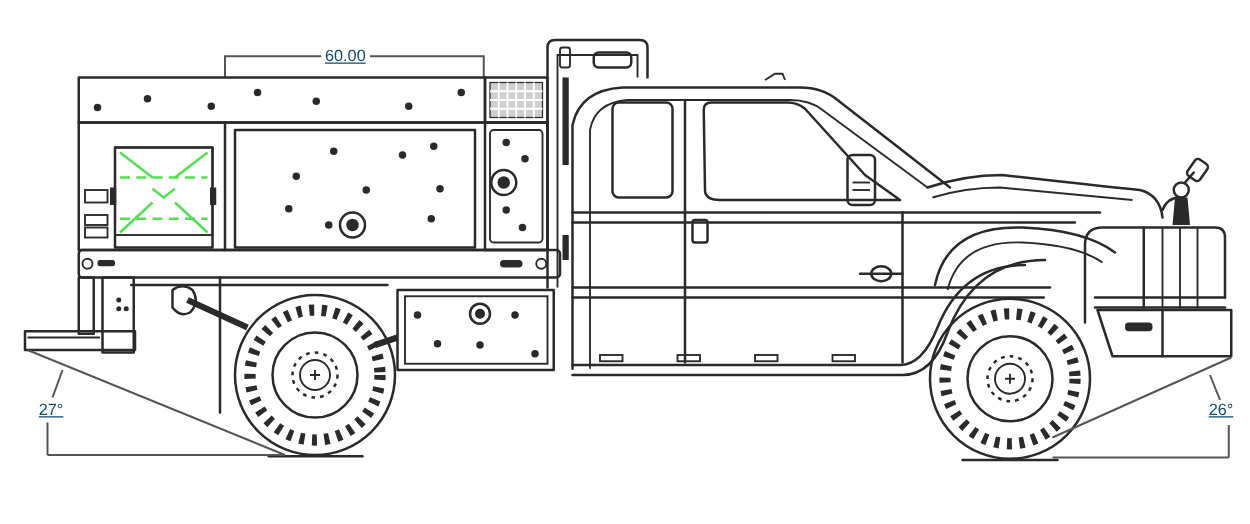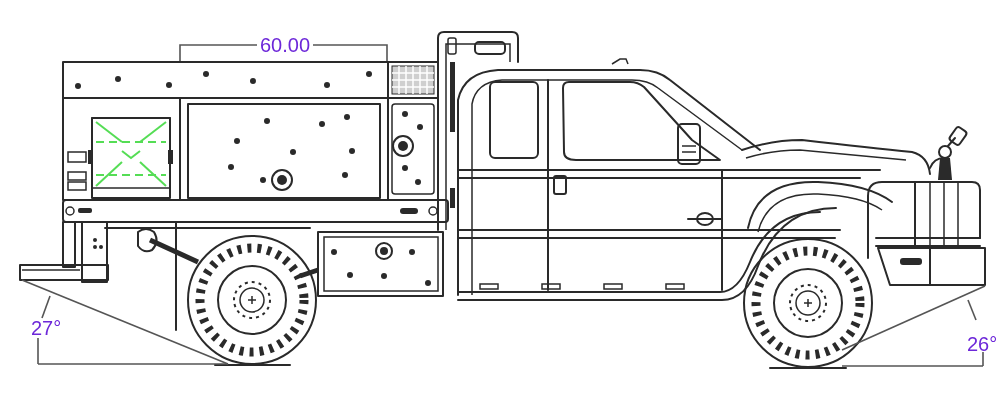--- a/index.html
+++ b/index.html
@@ -5,21 +5,21 @@
   html, body { margin: 0; padding: 0; background: #ffffff; }
   body { width: 1000px; height: 419px; overflow: hidden; font-family: "Liberation Sans", sans-serif; }
   #stage { position: relative; width: 1000px; height: 419px; }
   svg { position: absolute; left: 0; top: 0; }
   .ln { fill: none; stroke: #2a2a2a; stroke-width: 2; stroke-linejoin: round; stroke-linecap: round; }
   .thin { fill: none; stroke: #2a2a2a; stroke-width: 1.5; }
   .dim { fill: none; stroke: #555; stroke-width: 1.6; }
   .green { fill: none; stroke: #55dd55; stroke-width: 2; stroke-dasharray: 8 5; }
   .greens { fill: none; stroke: #55dd55; stroke-width: 2; }
   .dark { fill: #2a2a2a; }
-  .lbl { position: absolute; font-size: 20px; color: #6d28d9; background: #fff; padding: 0 3px; line-height: 16px; }
+  .lbl { position: absolute; font-size: 13px; color: #0c4a6e; background: #fff; padding: 0 3px; line-height: 16px; text-decoration: underline; }
 </style>
 </head>
 <body>
 
 <div id="stage">
 <svg width="1000" height="419" viewBox="0 0 1000 419">
 
   <g>
     <polyline class="dim" points="180,62 180,45 387,45 387,62"></polyline>
   </g>
@@ -212,14 +212,14 @@
   <g>
     <line class="dim" x1="985" y1="286" x2="842" y2="350"></line>
     <line class="dim" x1="842" y1="366" x2="983" y2="366"></line>
     <path class="dim" d="M968 300 L976 320"></path>
     <line class="dim" x1="983" y1="340" x2="983" y2="366"></line>
   </g>
 </svg>
 
   <span class="lbl" style="left:257px; top:37px;">60.00</span>
   <span class="lbl" style="left:28px; top:320px;">27°</span>
-  <span class="lbl" style="left:964px; top:336px;text-align:center;">26°</span>
+  <span class="lbl" style="left:964px; top:320px;text-align:center;">26°</span>
 </div>
 
 </body></html>

